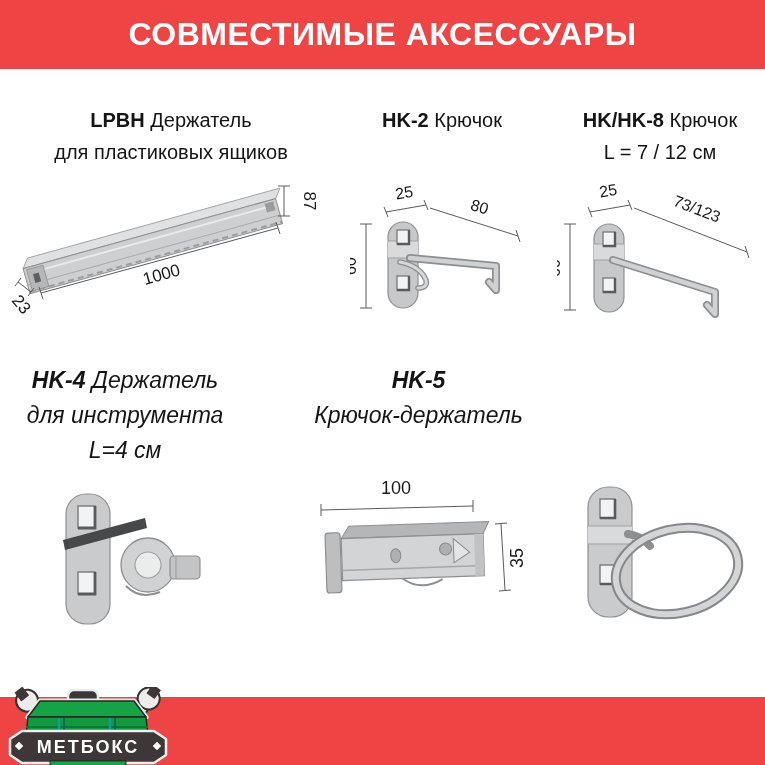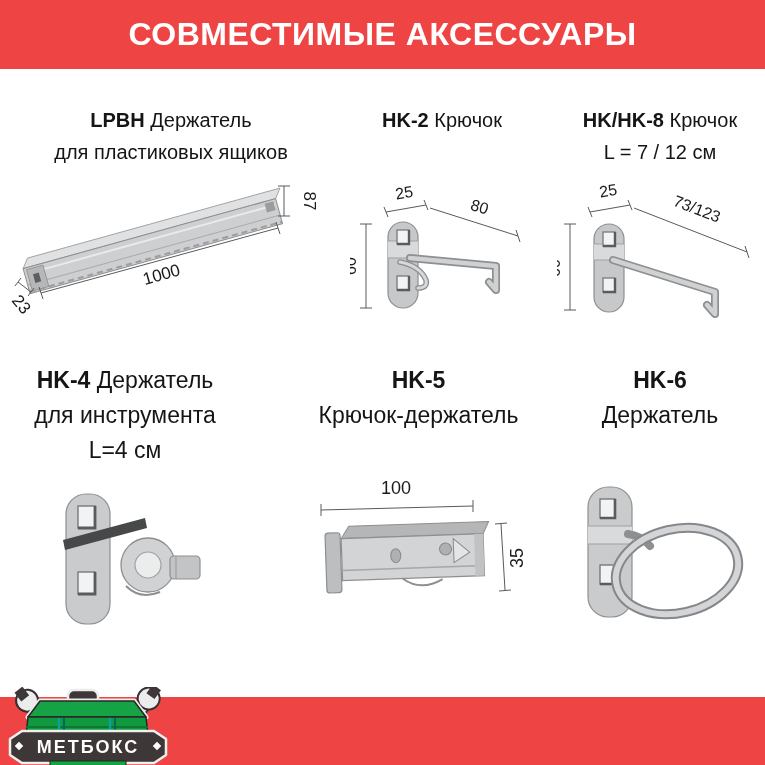--- a/index.html
+++ b/index.html
@@ -7,21 +7,21 @@
         font-family:"Liberation Sans",sans-serif;color:#151515;}
   
   .band{position:absolute;left:0;width:765px;background:#ef4444;}
   .header-band{top:0;height:69px;display:flex;align-items:center;justify-content:center;}
   .header-title{color:#ffffff;font-size:32px;font-weight:800;letter-spacing:.5px;}
   .footer-band{top:697px;height:68px;}
   
   .cell{position:absolute;}
   .ptitle{position:absolute;left:0;right:0;text-align:center;}
   .t1 .tl{font-size:20px;line-height:32px;}
-  .t2 .tl{font-size:23px;line-height:35px;}
+  .t2 .tl{font-size:23px;line-height:35px;font-style:italic;}
   .code{font-weight:bold;}
   .drawing{position:absolute;}
   svg text{font-family:"Liberation Sans",sans-serif;fill:#1a1a1a;}
   .dim{font-size:16px;}
   .dimL{font-size:17px;}
   .logo{position:absolute;left:2px;top:687px;z-index:3;}
 </style>
 </head>
 <body>
 
@@ -177,24 +177,20 @@
         <rect x="179" y="74" width="9" height="42" fill="#c0c2c4"></rect>
         <ellipse cx="100" cy="93" rx="5" ry="7" fill="#aeb0b2" stroke="#88898b" stroke-width="1"></ellipse>
         <circle cx="150" cy="88" r="6" fill="#aeb0b2" stroke="#88898b" stroke-width="1"></circle>
         <path d="M158,78 L174,92 L158,102 Z" fill="#e4e5e6" stroke="#88898b" stroke-width="1"></path>
         <path d="M106,116 q18,14 40,2" fill="none" stroke="#8d8f91" stroke-width="2"></path>
       </g>
     </svg>
   </div>
 
   <div class="cell" style="left:555px;top:363px;width:210px;height:280px;">
-    <div class="ptitle t2">
-      <div class="tl"><span class="code">HK-6</span></div>
-      <div class="tl">Держатель</div>
-    </div>
     <svg class="drawing" style="left:17px;top:105px;" width="195" height="160" viewBox="0 0 195 160">
       <g>
         <rect x="16" y="19" width="44" height="130" rx="20" fill="#c9cbcd" stroke="#8d8f91" stroke-width="1.2"></rect>
         <rect x="16" y="58" width="44" height="18" fill="#d8dadc"></rect>
         <line x1="16" y1="58" x2="60" y2="58" stroke="#9fa1a3" stroke-width="1"></line>
         <line x1="16" y1="76" x2="60" y2="76" stroke="#9fa1a3" stroke-width="1"></line>
         <rect x="28" y="31" width="15" height="19" fill="#f2f3f4" stroke="#77797b" stroke-width="1.4"></rect>
         <path d="M28,50 h15 v-19" fill="none" stroke="#595b5d" stroke-width="2.6"></path>
         <rect x="28" y="97" width="15" height="19" fill="#f2f3f4" stroke="#77797b" stroke-width="1.4"></rect>
         <path d="M28,116 h15 v-19" fill="none" stroke="#595b5d" stroke-width="2.6"></path>

